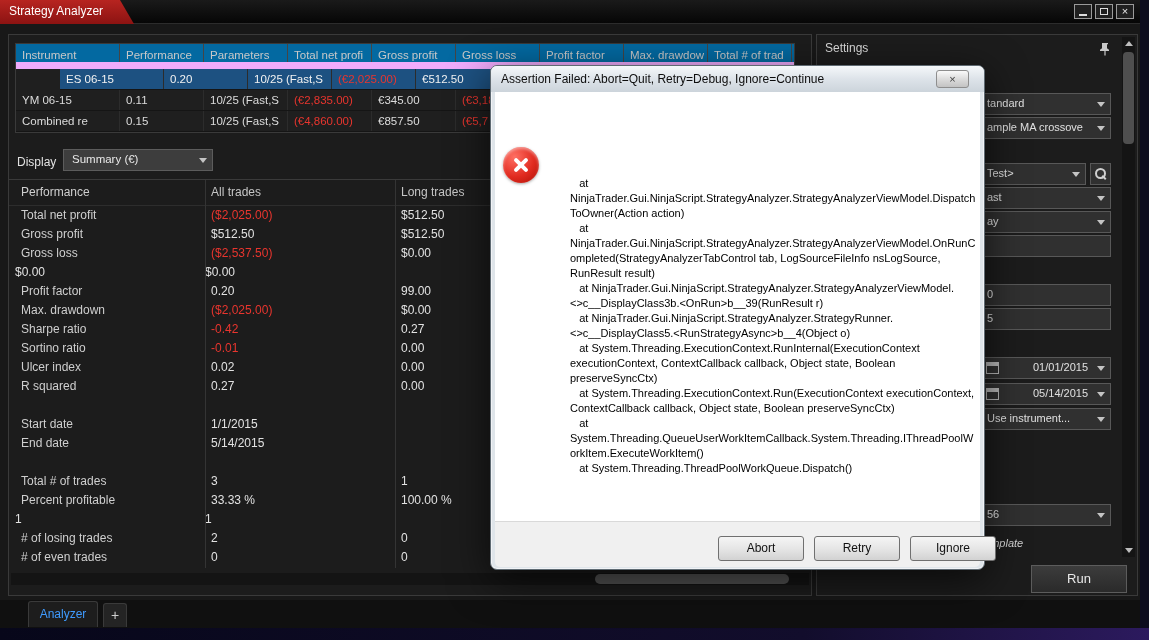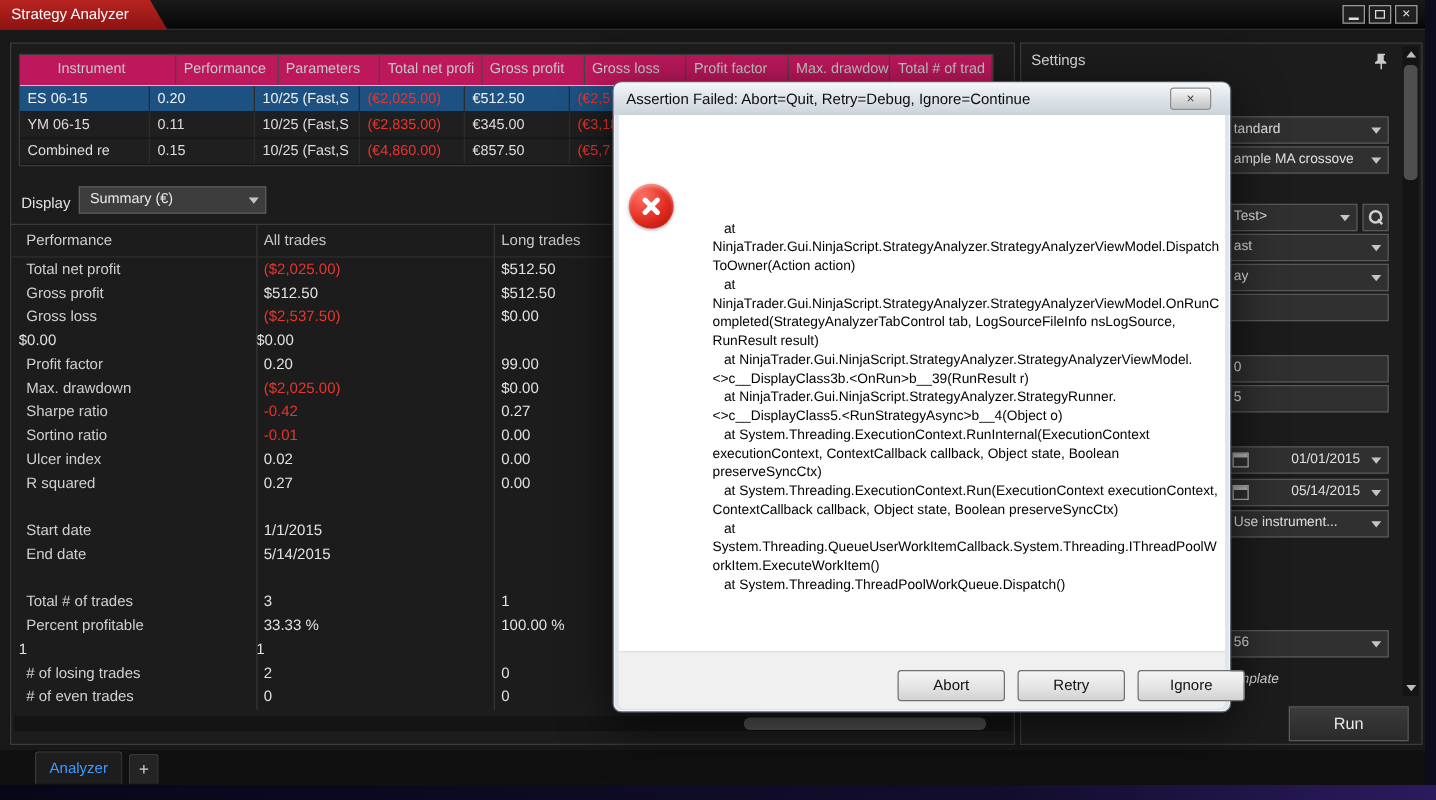--- a/index.html
+++ b/index.html
@@ -23,24 +23,24 @@
   .title-tab-text { position:absolute; left:9px; top:4px; font-size:12px; color:#fff; white-space:nowrap; }
   .winbtns { position:absolute; right:6px; top:4px; display:flex; gap:3px; }
   .wbtn { width:18px; height:15px; background:#202020; border:1px solid #9a9a9a; display:flex; align-items:center; justify-content:center; color:#e8e8e8; font-size:11px; line-height:1; }
   .glyph-min { width:8px; height:2px; background:#ddd; margin-top:7px; }
   .glyph-max { width:8px; height:7px; border:1px solid #ddd; }
 
   
   .lpanel { position:absolute; left:8px; top:34px; width:804px; height:562px; background:#1c1c1c; border:1px solid #3a3a3a; }
 
   .rgrid { position:absolute; left:6px; top:8px; width:780px; background:#1f1f1f; border:1px solid #3a3a3a; }
-  .rheader { display:flex; height:25px; background:#be185d; border-bottom:1px solid #f0abfc;padding-left:24px; }
+  .rheader { display:flex; height:25px; background:#0369a1; border-bottom:7px solid #f0abfc; }
   .rhcell { font-size:11.5px; line-height:23px; color:#c8c8c8; padding-left:6px; border-right:1px solid #454545; white-space:nowrap; overflow:hidden; }
   .rrow { display:flex; height:21px; background:#1f1f1f; border-bottom:1px solid #151515; }
-  .rrow.selected { background:#1d5181; }
+  .rrow.selected { background:#1d5181;margin-left:44px; }
   .rcell { font-size:11.5px; line-height:20px; color:#dcdcdc; padding-left:6px; border-right:1px solid #2c2c2c; white-space:nowrap; overflow:hidden; }
   .rrow.selected .rcell { color:#f2f2f2; }
   .c0{width:104px}.c1{width:84px}.c2{width:84px}.c3{width:84px}.c4{width:84px}.c5{width:84px}.c6{width:84px}.c7{width:84px}.c8{width:84px}
   .neg { color:#e8352e !important; }
 
   .display-label { position:absolute; left:8px; top:120px; font-size:12px; color:#e2e2e2; }
   .display-select { position:absolute; left:54px; top:114px; width:150px; height:22px; background:#3d3d3d; border:1px solid #5c5c5c; }
   .display-select .fld-text { position:absolute; left:8px; top:3px; font-size:11.5px; color:#e8e8e8; white-space:nowrap; }
 
   .pgrid { position:absolute; left:0; top:144px; width:802px; height:388px; border-top:1px solid #3a3a3a; background:#1c1c1c; }

